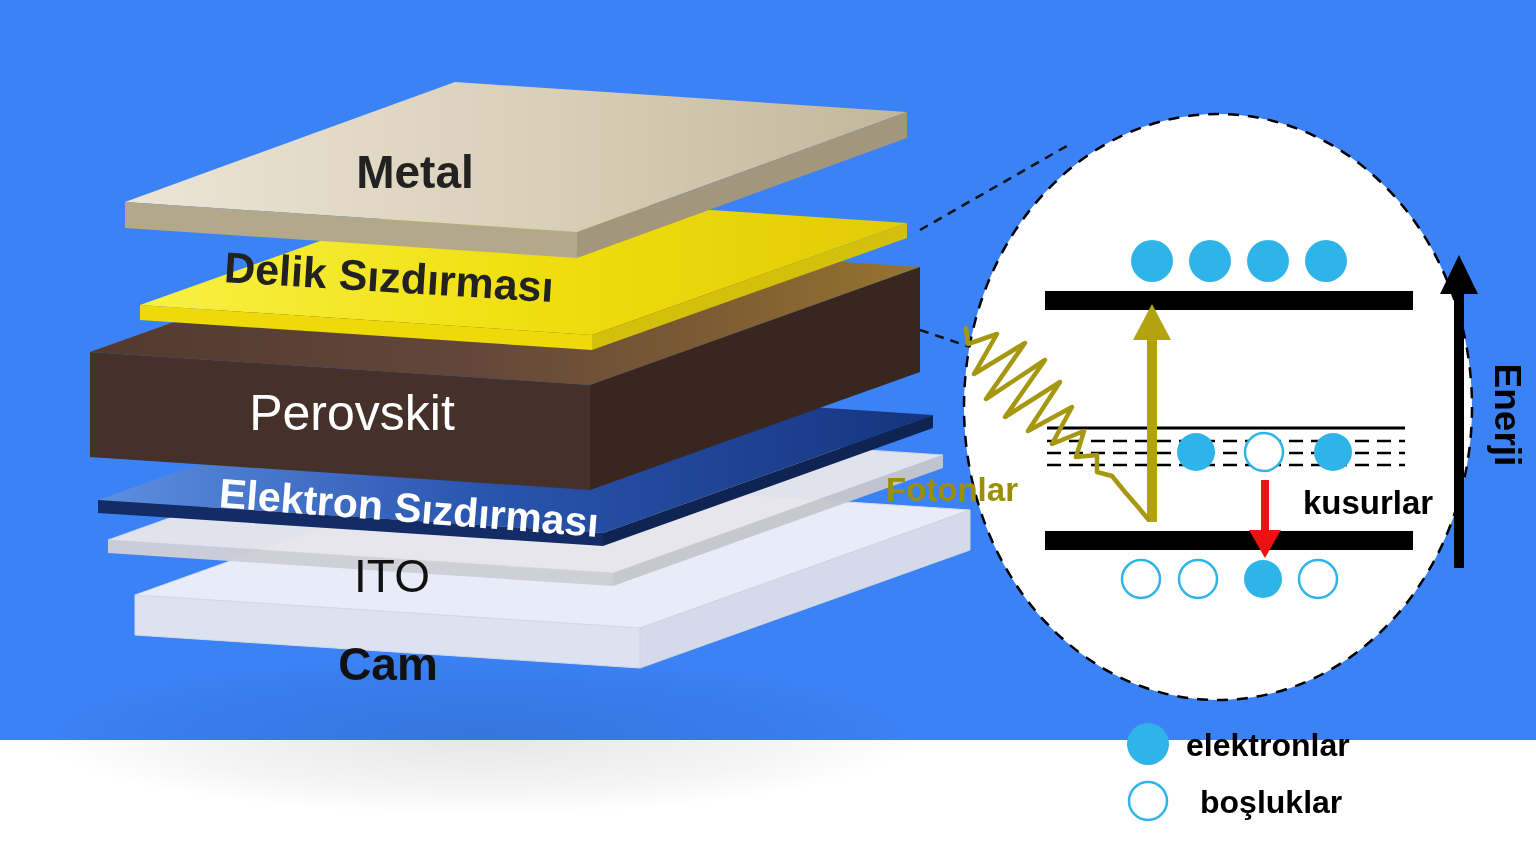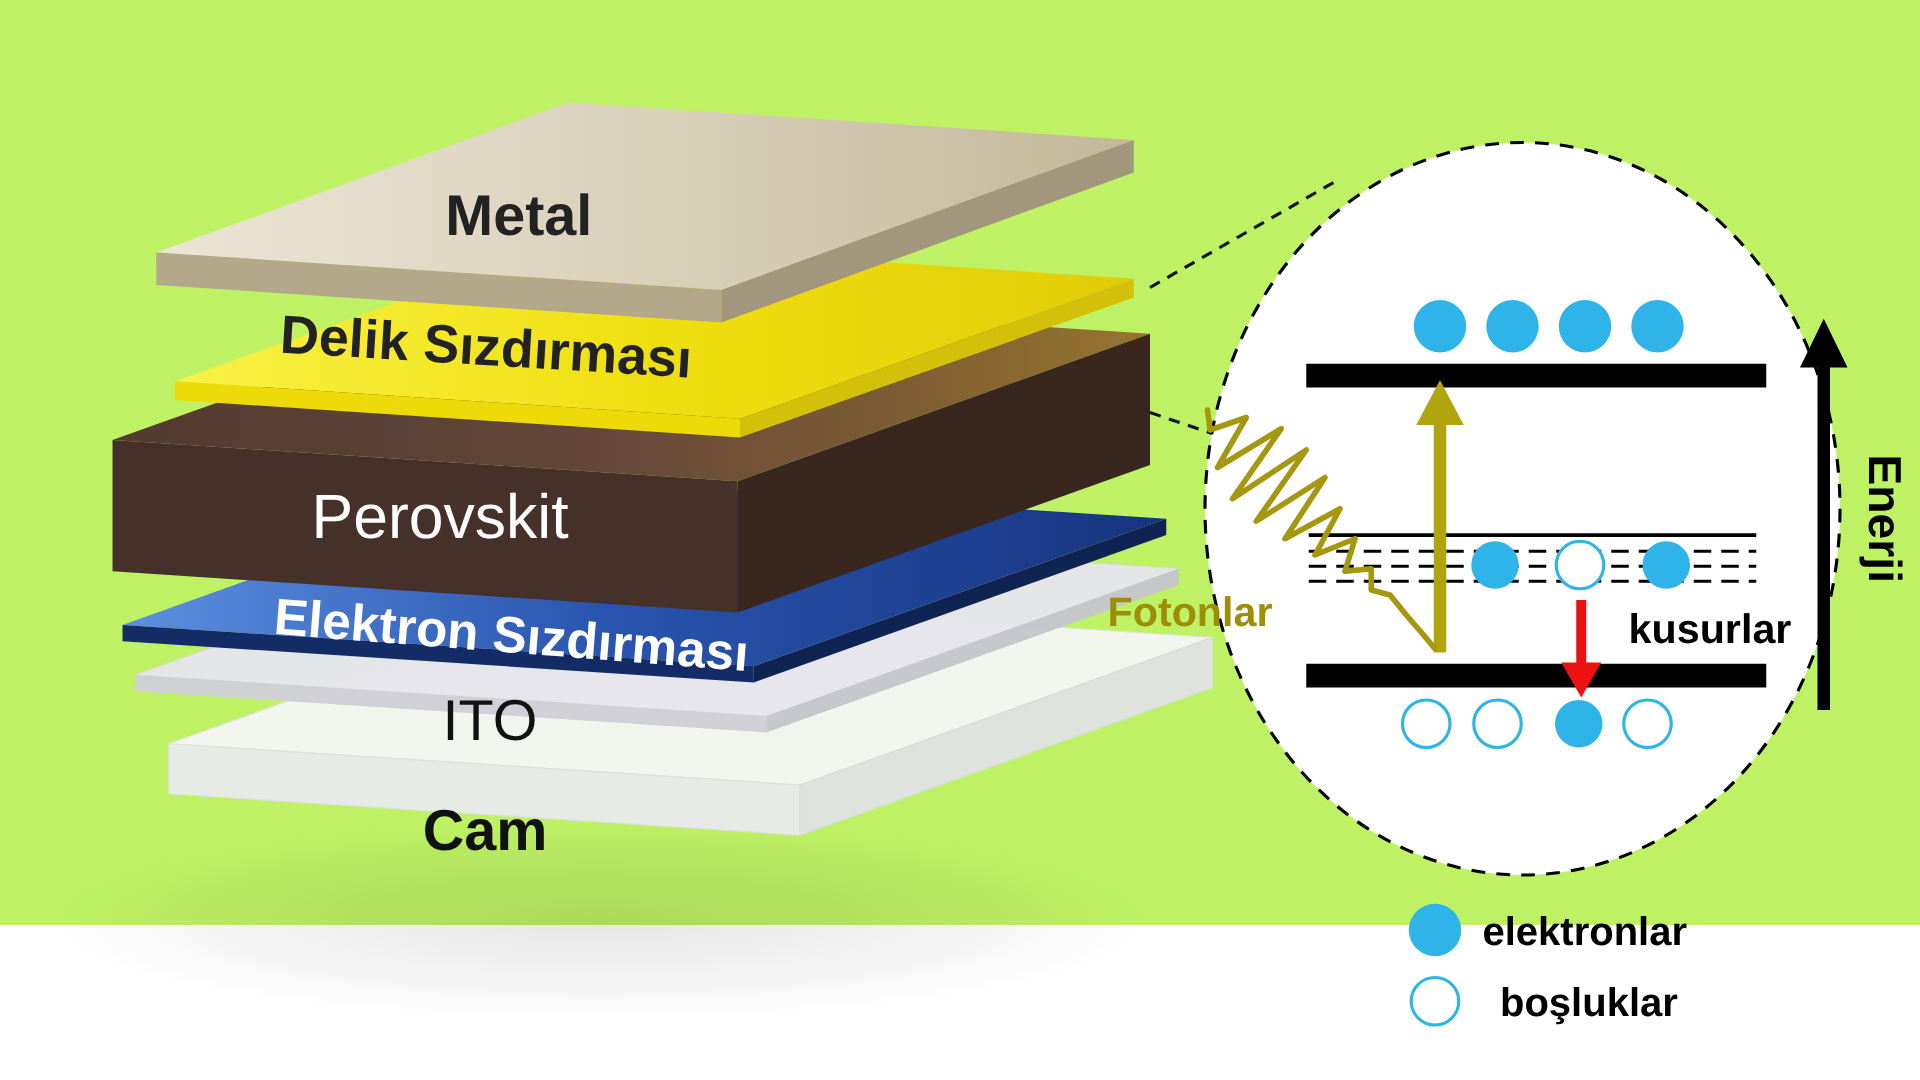--- a/index.html
+++ b/index.html
@@ -1,16 +1,16 @@
 <!DOCTYPE html>
 <html><head>
 <meta charset="utf-8">
 <style>
   html,body{margin:0;padding:0;background:#ffffff;width:1536px;height:864px;overflow:hidden;}
-  .canvas{position:relative;width:1536px;height:740px;background:#bef264;}
+  .canvas{position:relative;width:1536px;height:740px;background:#3b82f6;}
   text{font-family:"Liberation Sans", sans-serif;}
   .lbl-dark{fill:#222222;font-weight:bold;}
   .lbl-white{fill:#ffffff;}
   .lbl-black{fill:#111111;}
   .legend-text{fill:#000000;font-weight:bold;font-size:32px;}
 </style>
 </head>
 <body>
 
 <div class="canvas">

